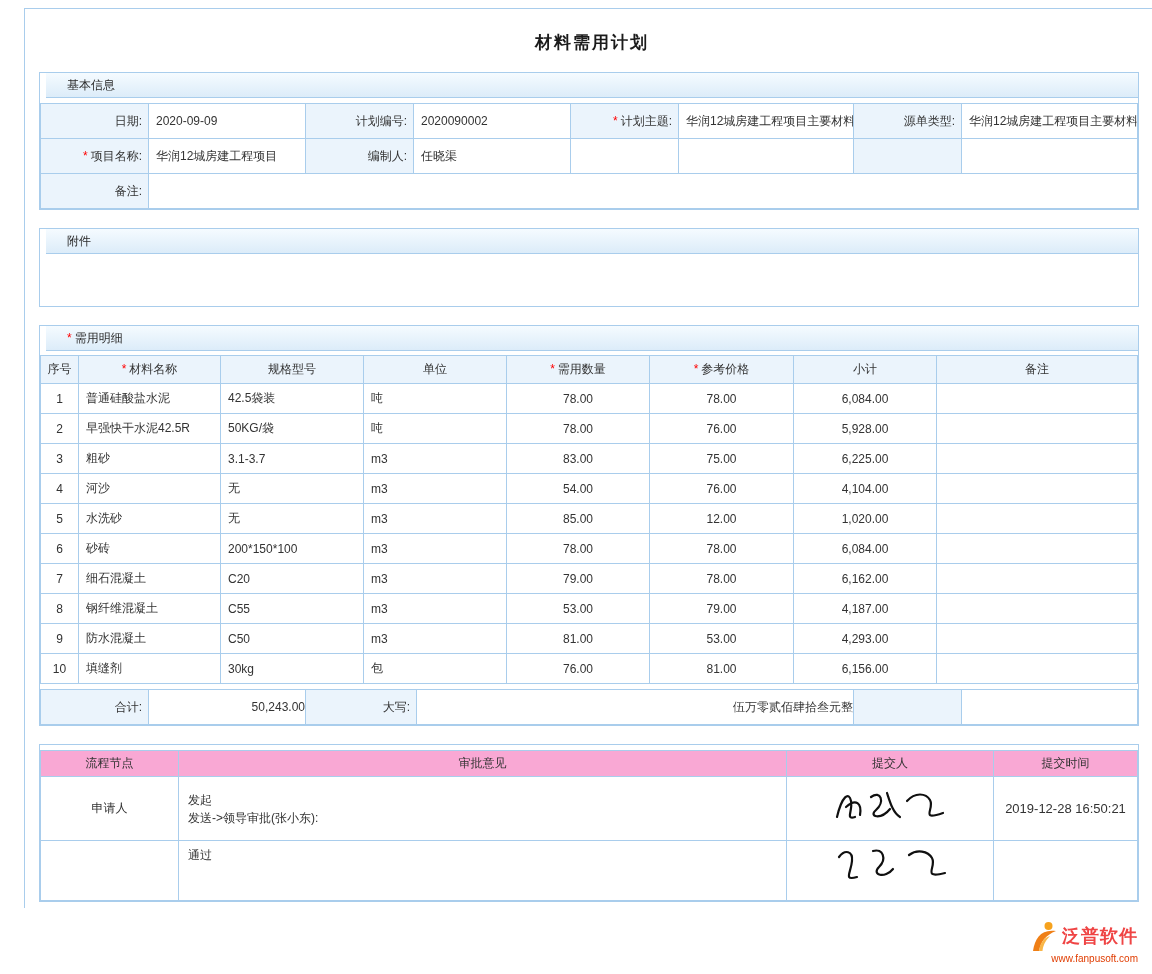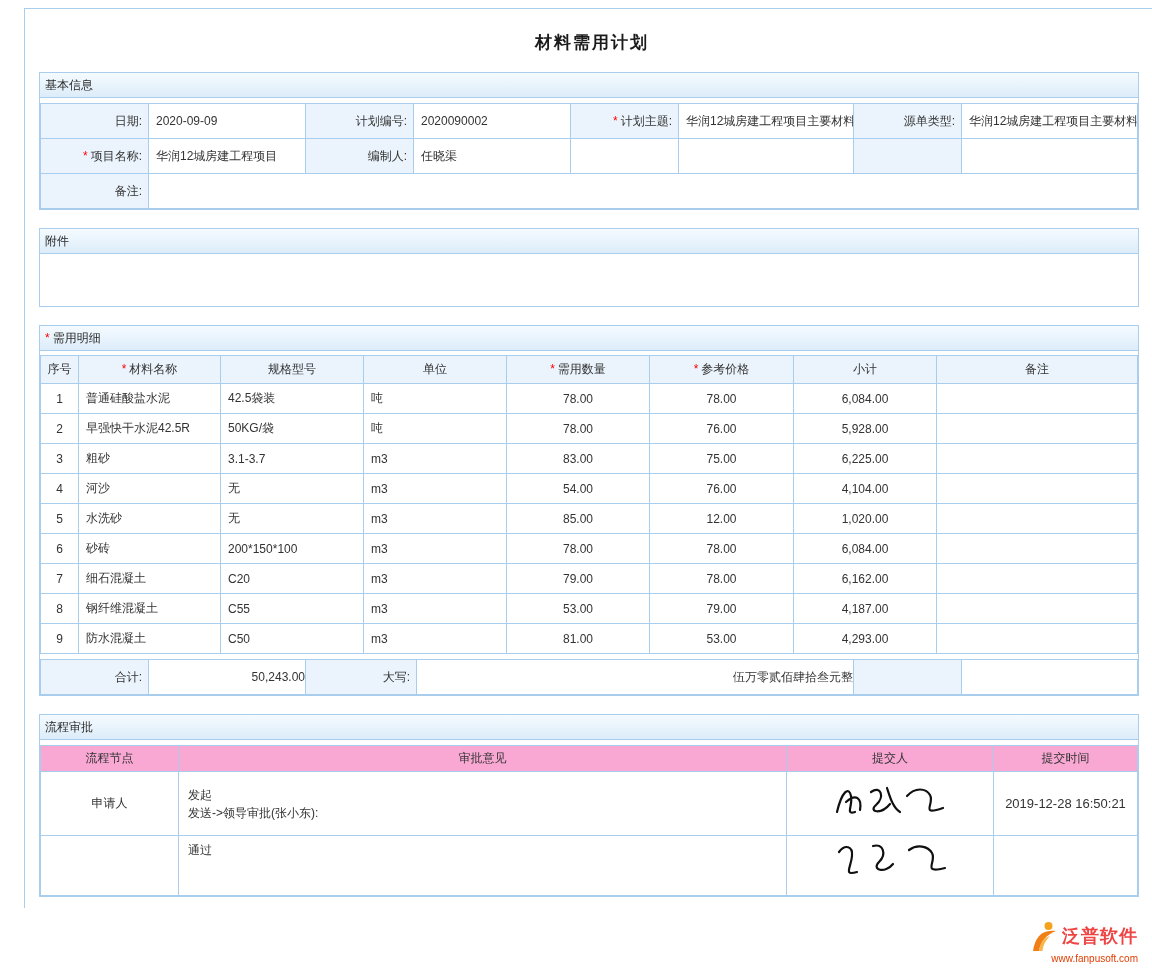--- a/index.html
+++ b/index.html
@@ -7,22 +7,22 @@
   body { font-family: "Liberation Sans", "DejaVu Sans", sans-serif; font-size: 12px; color: #333; position: relative; overflow: hidden; }
 
   .outer {
     position: absolute; left: 24px; top: 8px; width: 1136px; height: 900px;
     border: 1px solid #a9cdec; border-bottom: none; background: #fff; overflow: hidden;
   }
   .page-title { text-align: center; font-size: 17px; font-weight: bold; color: #1b1b1b; margin: 22px 0 18px; letter-spacing: 2px; }
 
   .section { margin: 0 20px 18px 14px; border: 1px solid #a9cdec; background: #fff; }
   .section-bar {
-    height: 25px; line-height: 25px; padding-left: 5px; color: #2b2b2b;
-    background: linear-gradient(#f5fbff, #dcecf9); border-bottom: 1px solid #a9cdec;
+    height: 25px; line-height: 25px; padding-left: 21px; color: #2b2b2b;
+    background: linear-gradient(#f5fbff, #dcecf9); border-bottom: 1px solid #a9cdec; margin-left: 6px;
   }
   .req { color: #f00; margin-right: 3px; }
 
   table { border-collapse: collapse; width: 100%; table-layout: fixed; }
   td { border: 1px solid #a9cdec; font-weight: normal; overflow: hidden; white-space: nowrap; }
   .gap-top { margin-top: 5px; }
   .gap-top4 { margin-top: 4px; }
 
   
   .basic td { height: 35px; }
@@ -228,20 +228,30 @@
           <td class="c">9</td>
           <td class="l">防水混凝土</td>
           <td class="l">C50</td>
           <td class="l">m3</td>
           <td class="c">81.00</td>
           <td class="c">53.00</td>
           <td class="c">4,293.00</td>
           <td class="l"></td>
         </tr>
 
+        <tr>
+          <td class="c">10</td>
+          <td class="l">填缝剂</td>
+          <td class="l">30kg</td>
+          <td class="l">包</td>
+          <td class="c">76.00</td>
+          <td class="c">81.00</td>
+          <td class="c">6,156.00</td>
+          <td class="l"></td>
+        </tr>
 
     </tbody>
       </table>
     <table class="total-strip gap-top">
       <colgroup>
         <col style="width:108px">
           <col style="width:157px">
           <col style="width:111px">
           <col style="width:437px">
           <col style="width:108px">
@@ -254,21 +264,20 @@
         <td class="lbl">大写:</td>
         <td class="val">伍万零贰佰肆拾叁元整</td>
         <td class="lbl"></td>
         <td class="val"></td>
       </tr>
     </tbody>
       </table>
   </div>
 
   <div class="section">
-    <div class="section-bar">流程审批</div>
     <table class="approval gap-top">
       <colgroup>
         <col style="width:138px">
           <col style="width:608px">
           <col style="width:207px">
           <col>
       </colgroup>
       <tbody>
           <tr class="hrow">
         <td>流程节点</td>

